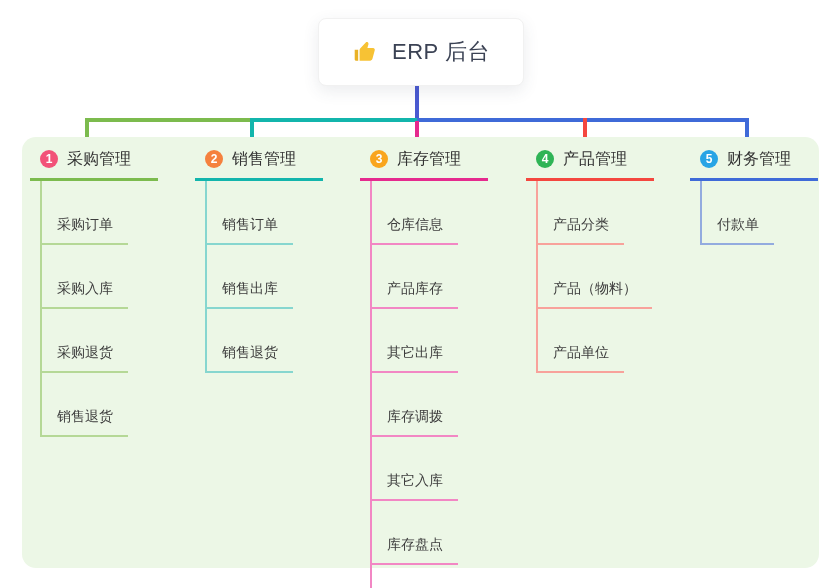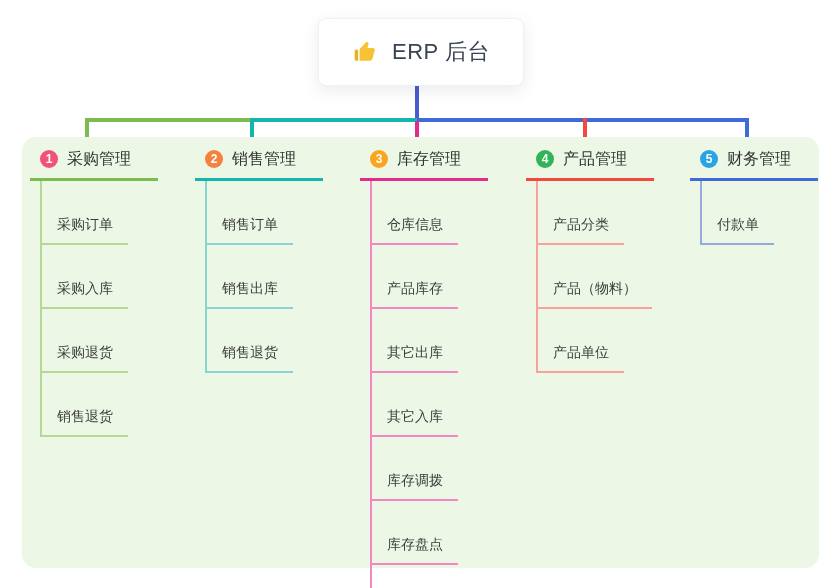--- a/index.html
+++ b/index.html
@@ -107,22 +107,22 @@
 
   <div class="branch b3" style="--line: #e52a8e; --cline: #f287c4; --badge: #f9a51d;">
     <div class="parent">
       <span class="badge">3</span>
       <span>库存管理</span>
     </div>
     <div class="children">
         <div class="child">仓库信息</div>
         <div class="child">产品库存</div>
         <div class="child">其它出库</div>
+        <div class="child">库存调拨</div>
         <div class="child">其它入库</div>
-        <div class="child">库存调拨</div>
         <div class="child">库存盘点</div>
         <div class="child">出库库明细</div>
       </div>
   </div>
 
   <div class="branch b4" style="--line: #f4473f; --cline: #f8a29b; --badge: #2fb456;">
     <div class="parent">
       <span class="badge">4</span>
       <span>产品管理</span>
     </div>

